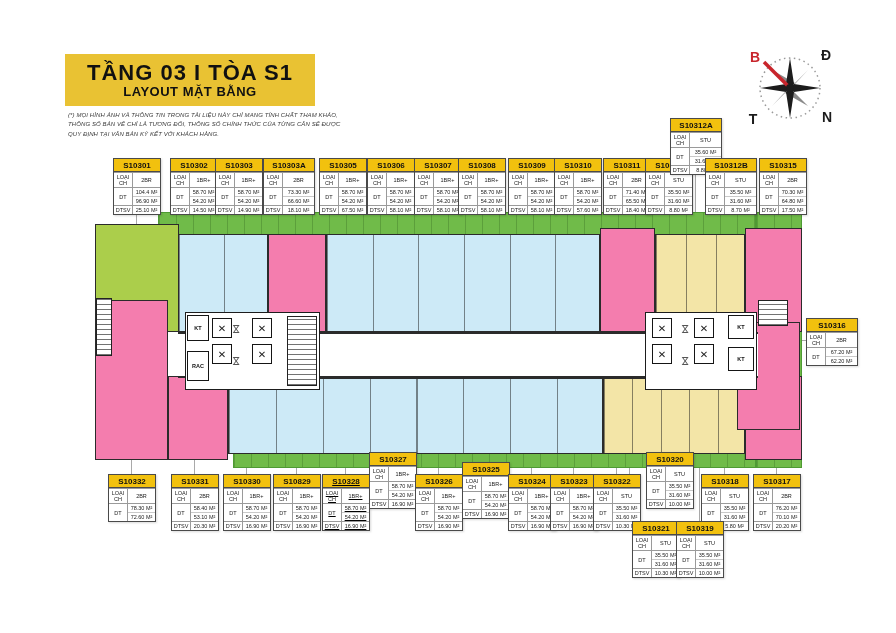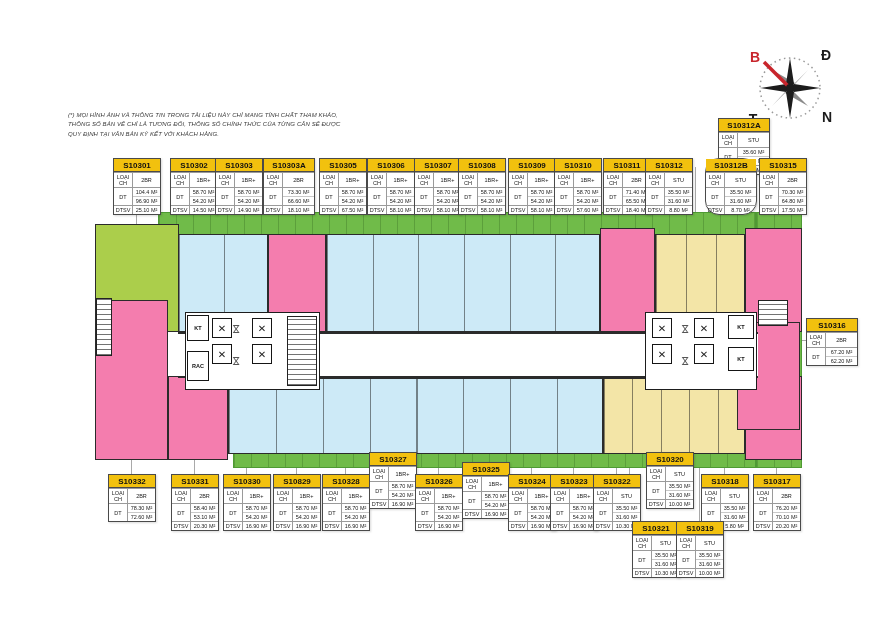--- a/index.html
+++ b/index.html
@@ -45,20 +45,24 @@
      text-align:center;padding:1px 0;}
   .v{flex:1;text-align:center;display:flex;flex-direction:column;justify-content:center;}
   .vline{display:block;padding:1px 0;}
   .vline + .vline{border-top:1px solid #c9c9c9;}
 </style>
 </head>
 <body>
 
 <div id="stage">
 
+  <div class="title-box">
+    <div class="title-line1">TẦNG 03  I  TÒA S1</div>
+    <div class="title-line2">LAYOUT MẶT BẰNG</div>
+  </div>
   <div class="disclaimer">
     <div>(*) MỌI HÌNH ẢNH VÀ THÔNG TIN TRONG TÀI LIỆU NÀY CHỈ MANG TÍNH CHẤT THAM KHẢO,</div>
     <div>THÔNG SỐ BẢN VẼ CHỈ LÀ TƯƠNG ĐỐI, THÔNG SỐ CHÍNH THỨC CỦA TỪNG CĂN SẼ ĐƯỢC</div>
     <div>QUY ĐỊNH TẠI VĂN BẢN KÝ KẾT VỚI KHÁCH HÀNG.</div>
   </div>
 
   <svg class="compass" width="120" height="110" viewBox="0 0 120 110">
     <circle cx="60" cy="52" r="30" fill="none" stroke="#9a9a9a" stroke-width="1.5" stroke-dasharray="1.5,3.5"></circle>
     <polygon points="60,52 78,34 64,49" fill="#8a8a8a"></polygon>
     <polygon points="60,52 78,70 55,57" fill="#8a8a8a"></polygon>
@@ -339,40 +343,40 @@
         <span class="vline v-dt1">35.50 M²</span>
         <span class="vline v-dt2">31.60 M²</span>
       </span>
     </div>
     <div class="lrow row-dtsv">
       <span class="k">DTSV</span>
       <span class="v v-dtsv">8.80 M²</span>
     </div>
   </div>
 <div class="connector" style="left: 695px; top: 167px; width: 1px; height: 73px;"></div>
-  <div class="unit-label" style="left: 670px; top: 118px; width: 50px; margin-left: 48px;">
+  <div class="unit-label" style="left: 670px; top: 118px; width: 50px;">
     <div class="unit-id">S10312A</div>
     <div class="lrow">
       <span class="k">LOẠI CH</span>
       <span class="v v-type">STU</span>
     </div>
     <div class="lrow">
       <span class="k">DT</span>
       <span class="v">
         <span class="vline v-dt1">35.60 M²</span>
         <span class="vline v-dt2">31.60 M²</span>
       </span>
     </div>
     <div class="lrow row-dtsv">
       <span class="k">DTSV</span>
       <span class="v v-dtsv">8.80 M²</span>
     </div>
   </div>
 <div class="connector" style="left: 730px; top: 206px; width: 1px; height: 34px;"></div>
-  <div class="unit-label" style="left: 705px; top: 158px; width: 50px; border-radius: 14px;">
+  <div class="unit-label" style="left: 705px; top: 158px; width: 50px;">
     <div class="unit-id">S10312B</div>
     <div class="lrow">
       <span class="k">LOẠI CH</span>
       <span class="v v-type">STU</span>
     </div>
     <div class="lrow">
       <span class="k">DT</span>
       <span class="v">
         <span class="vline v-dt1">35.50 M²</span>
         <span class="vline v-dt2">31.60 M²</span>
@@ -485,21 +489,21 @@
         <span class="vline v-dt1">58.70 M²</span>
         <span class="vline v-dt2">54.20 M²</span>
       </span>
     </div>
     <div class="lrow row-dtsv">
       <span class="k">DTSV</span>
       <span class="v v-dtsv">16.90 M²</span>
     </div>
   </div>
 <div class="connector" style="left: 345px; top: 442px; width: 1px; height: 32px;"></div>
-  <div class="unit-label" style="left: 322px; top: 474px;">
+  <div class="unit-label" style="left: 322px; top: 474px; text-decoration: underline;">
     <div class="unit-id">S10328</div>
     <div class="lrow">
       <span class="k">LOẠI CH</span>
       <span class="v v-type">1BR+</span>
     </div>
     <div class="lrow">
       <span class="k">DT</span>
       <span class="v">
         <span class="vline v-dt1">58.70 M²</span>
         <span class="vline v-dt2">54.20 M²</span>

